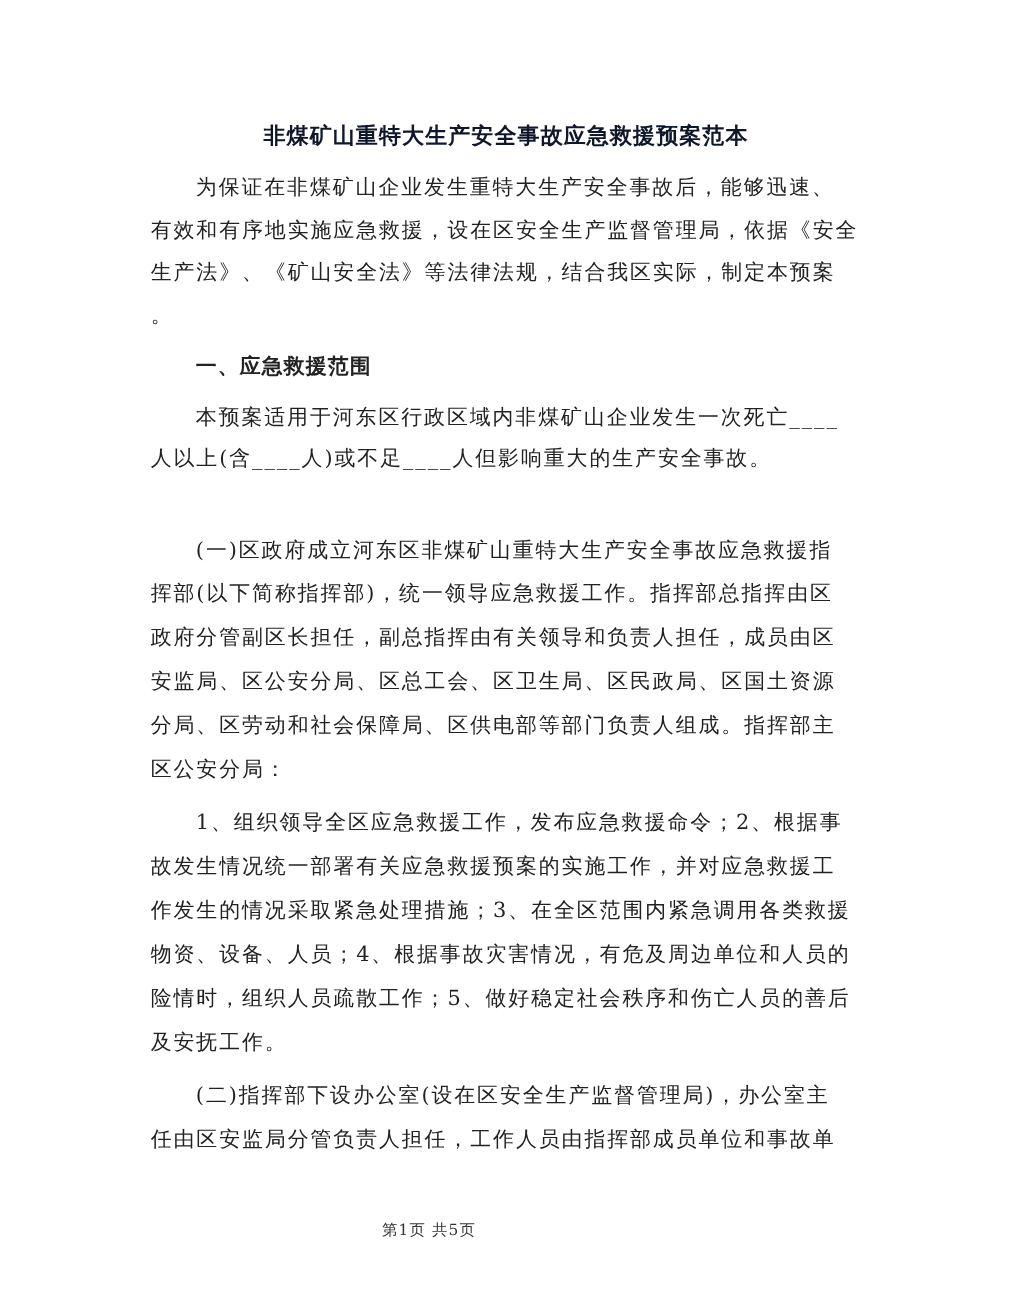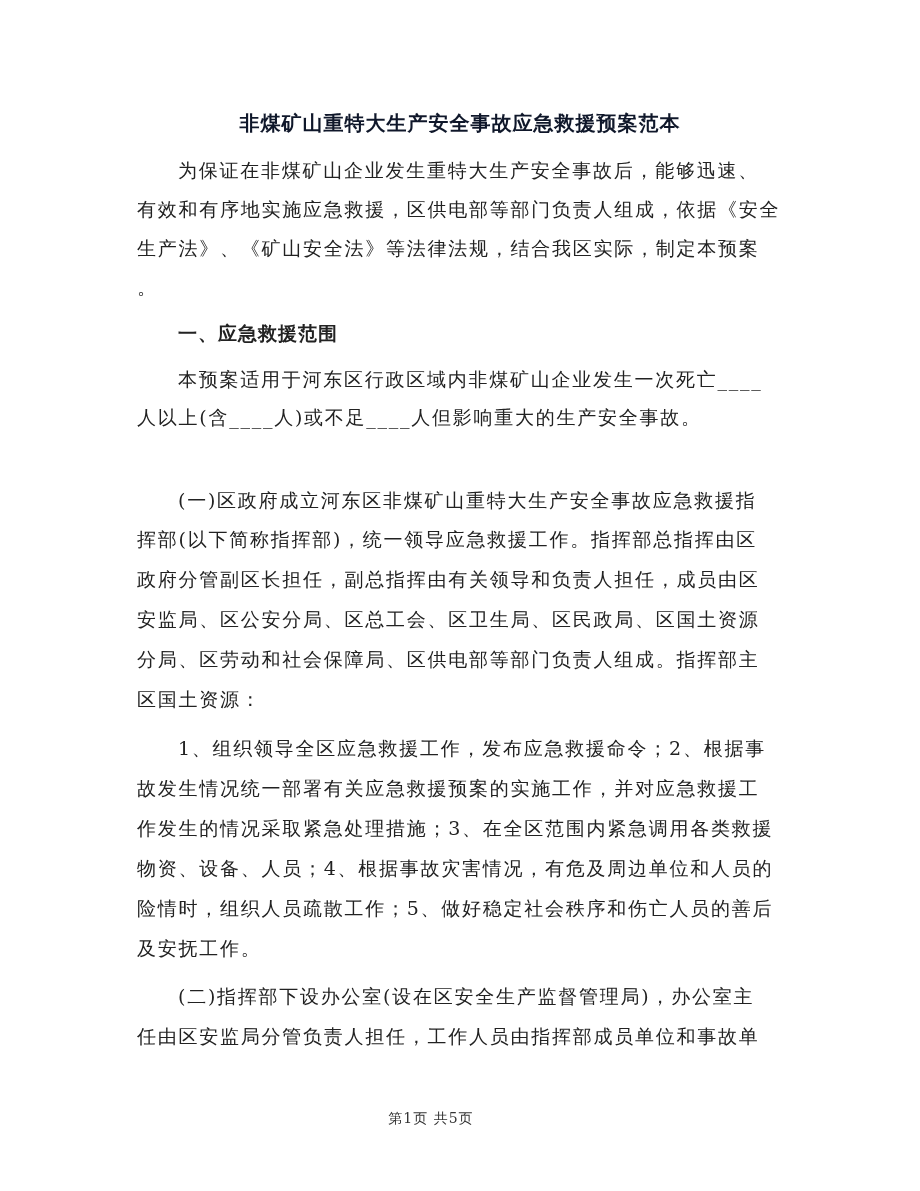--- a/index.html
+++ b/index.html
@@ -7,43 +7,43 @@
          font-family: "DejaVu Serif", "Liberation Serif", serif; color: #222; }
   .page { position: absolute; left: 0; top: 0; width: 920px; height: 1191px; }
   .title { position: absolute; left: 0; width: 920px; top: 108px; text-align: center;
            color: #0f172a; font-family: "DejaVu Sans", sans-serif; font-weight: bold;
            font-size: 20px; letter-spacing: 1px; line-height: 30px; }
   .line { position: absolute; left: 137px; width: 640px; font-size: 19px;
           line-height: 26px; white-space: nowrap; letter-spacing: 1.75px; }
   .indent { left: 178px; }
   .heading { font-family: "DejaVu Sans", sans-serif; font-weight: bold; letter-spacing: 1px; }
   .footer { position: absolute; left: 0; width: 780px; top: 1110px; text-align: center;
-            font-size: 14px; color: #333; letter-spacing: 1px; padding-left: 41px; }
+            font-size: 14px; color: #333; letter-spacing: 1px; }
 </style>
 </head>
 <body>
 
 <div class="page">
   <div class="title">非煤矿山重特大生产安全事故应急救援预案范本</div>
 
   <div class="line indent" style="top:157px">为保证在非煤矿山企业发生重特大生产安全事故后，能够迅速、</div>
-  <div class="line" style="top:196px">有效和有序地实施应急救援，区供电部等部门负责人组成，依据《安全</div>
+  <div class="line" style="top:196px">有效和有序地实施应急救援，设在区安全生产监督管理局，依据《安全</div>
   <div class="line" style="top:235px">生产法》、《矿山安全法》等法律法规，结合我区实际，制定本预案</div>
   <div class="line" style="top:274px">。</div>
 
   <div class="line indent heading" style="top:320px">一、应急救援范围</div>
   <div class="line indent" style="top:366px">本预案适用于河东区行政区域内非煤矿山企业发生一次死亡____</div>
   <div class="line" style="top:404px">人以上(含____人)或不足____人但影响重大的生产安全事故。</div>
 
   <div class="line" style="top:526px">挥部(以下简称指挥部)，统一领导应急救援工作。指挥部总指挥由区</div>
   <div class="line indent" style="top:487px">(一)区政府成立河东区非煤矿山重特大生产安全事故应急救援指</div>
   <div class="line" style="top:566px">政府分管副区长担任，副总指挥由有关领导和负责人担任，成员由区</div>
   <div class="line" style="top:606px">安监局、区公安分局、区总工会、区卫生局、区民政局、区国土资源</div>
   <div class="line" style="top:646px">分局、区劳动和社会保障局、区供电部等部门负责人组成。指挥部主</div>
-  <div class="line" style="top:686px">区国土资源：</div>
+  <div class="line" style="top:686px">区公安分局：</div>
 
   <div class="line indent" style="top:735px">1、组织领导全区应急救援工作，发布应急救援命令；2、根据事</div>
   <div class="line" style="top:775px">故发生情况统一部署有关应急救援预案的实施工作，并对应急救援工</div>
   <div class="line" style="top:815px">作发生的情况采取紧急处理措施；3、在全区范围内紧急调用各类救援</div>
   <div class="line" style="top:855px">物资、设备、人员；4、根据事故灾害情况，有危及周边单位和人员的</div>
   <div class="line" style="top:895px">险情时，组织人员疏散工作；5、做好稳定社会秩序和伤亡人员的善后</div>
   <div class="line" style="top:935px">及安抚工作。</div>
 
   <div class="line indent" style="top:983px">(二)指挥部下设办公室(设在区安全生产监督管理局)，办公室主</div>
   <div class="line" style="top:1023px">任由区安监局分管负责人担任，工作人员由指挥部成员单位和事故单</div>

